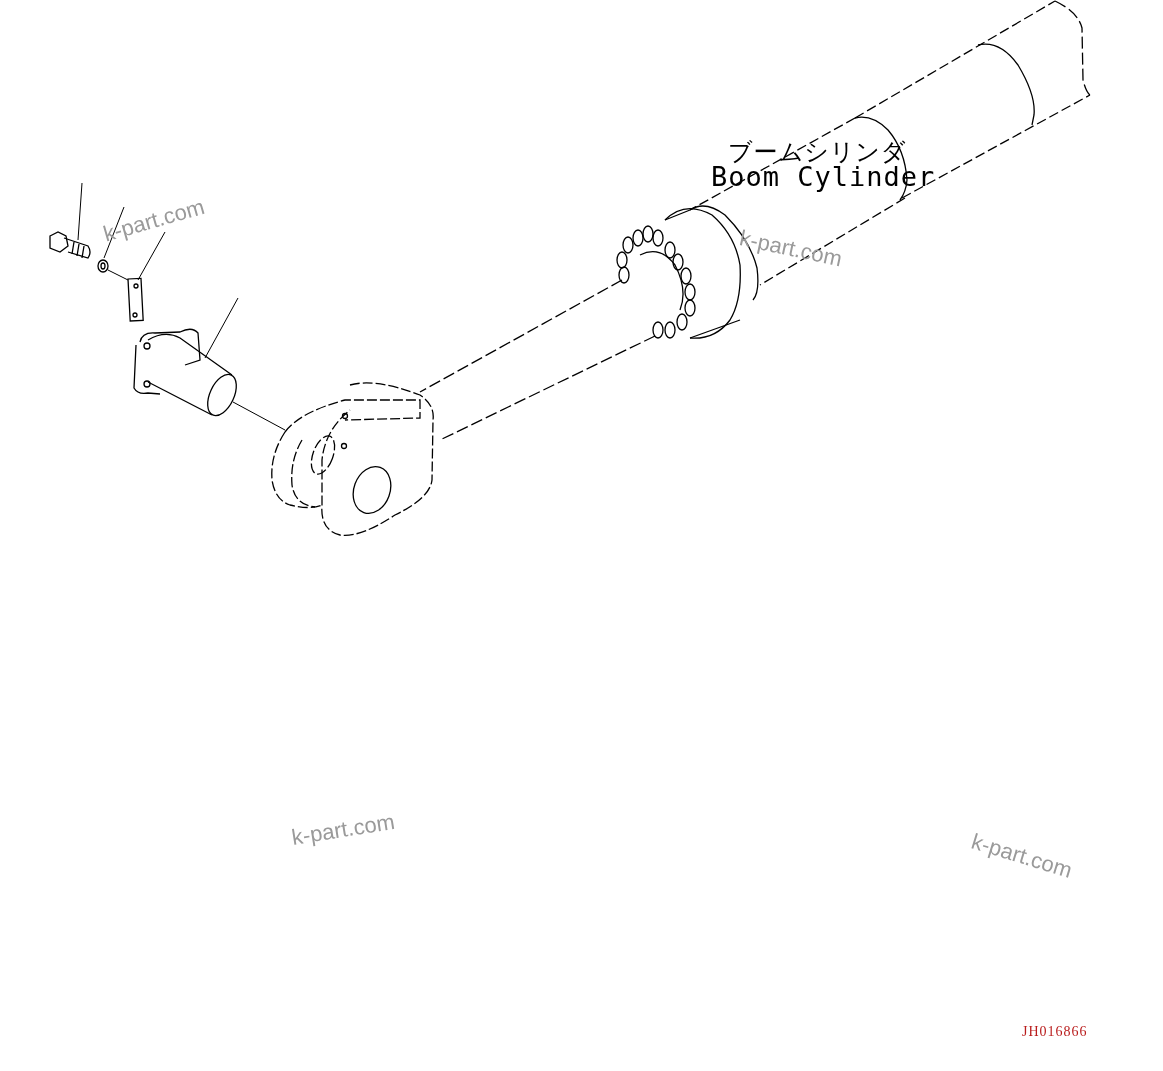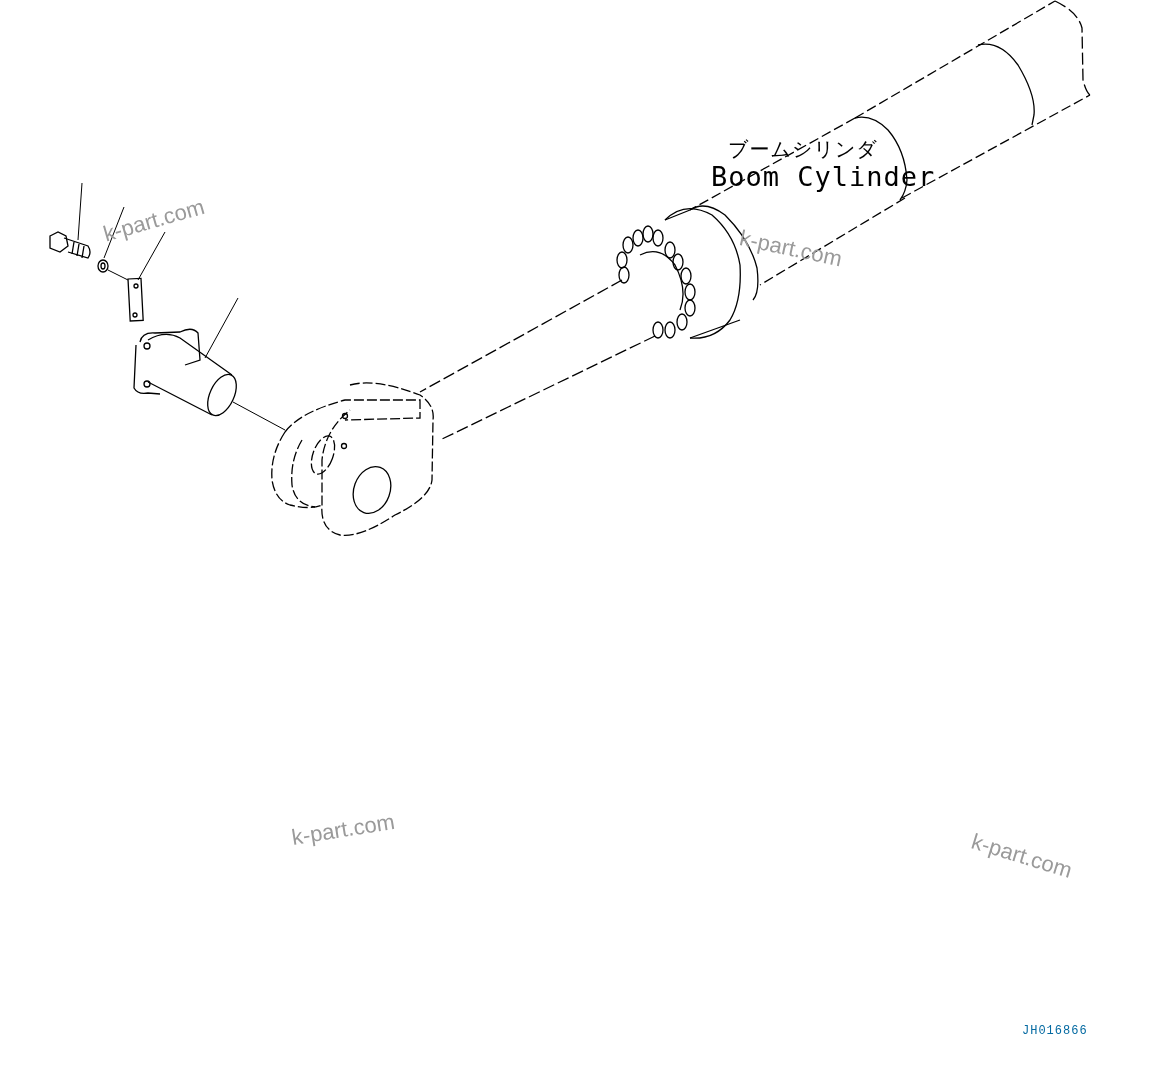--- a/index.html
+++ b/index.html
@@ -3,24 +3,24 @@
 <meta charset="utf-8">
 <style>
   html, body { margin: 0; padding: 0; background: #ffffff; }
   body { width: 1163px; height: 1071px; position: relative; overflow: hidden;
          font-family: "DejaVu Sans Mono", monospace; }
   #diagram { position: absolute; left: 0; top: 0; width: 1163px; height: 1071px; }
   .label-jp, .label-en {
     position: absolute; color: #000; font-family: "DejaVu Sans Mono", monospace;
     white-space: nowrap; letter-spacing: 1px;
   }
-  .label-jp { left: 728px; top: 136px; font-size: 20px; }
+  .label-jp { left: 728px; top: 136px; font-size: 24px; }
   .label-en { left: 711px; top: 161px; font-size: 27px; }
-  .drawing-no { position: absolute; left: 1022px; top: 1024px; font-size: 12px;
-                font-family: Liberation Mono, monospace; color: #0369a1; letter-spacing: 1px; }
+  .drawing-no { position: absolute; left: 1022px; top: 1024px; font-size: 14px;
+                font-family: Liberation Serif, serif; color: #b91c1c; letter-spacing: 1px; }
   .watermark { position: absolute; color: #9a9a9a; font-family: "Liberation Sans", sans-serif;
                font-size: 22px; white-space: nowrap; transform-origin: left center; }
   .wm-1 { left: 104px; top: 222px; transform: rotate(-16deg); }
   .wm-2 { left: 740px; top: 225px; transform: rotate(12deg); }
   .wm-3 { left: 292px; top: 825px; transform: rotate(-9deg); }
   .wm-4 { left: 972px; top: 828px; transform: rotate(17deg); }
 </style>
 </head>
 <body>
 

